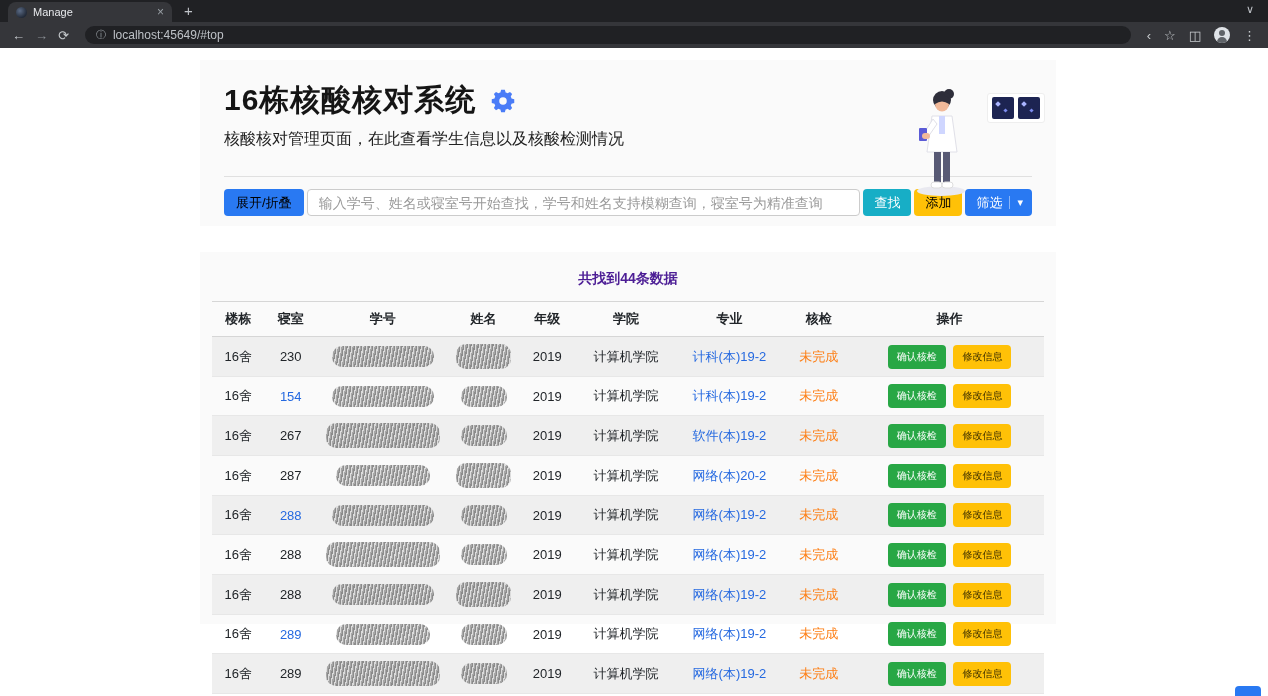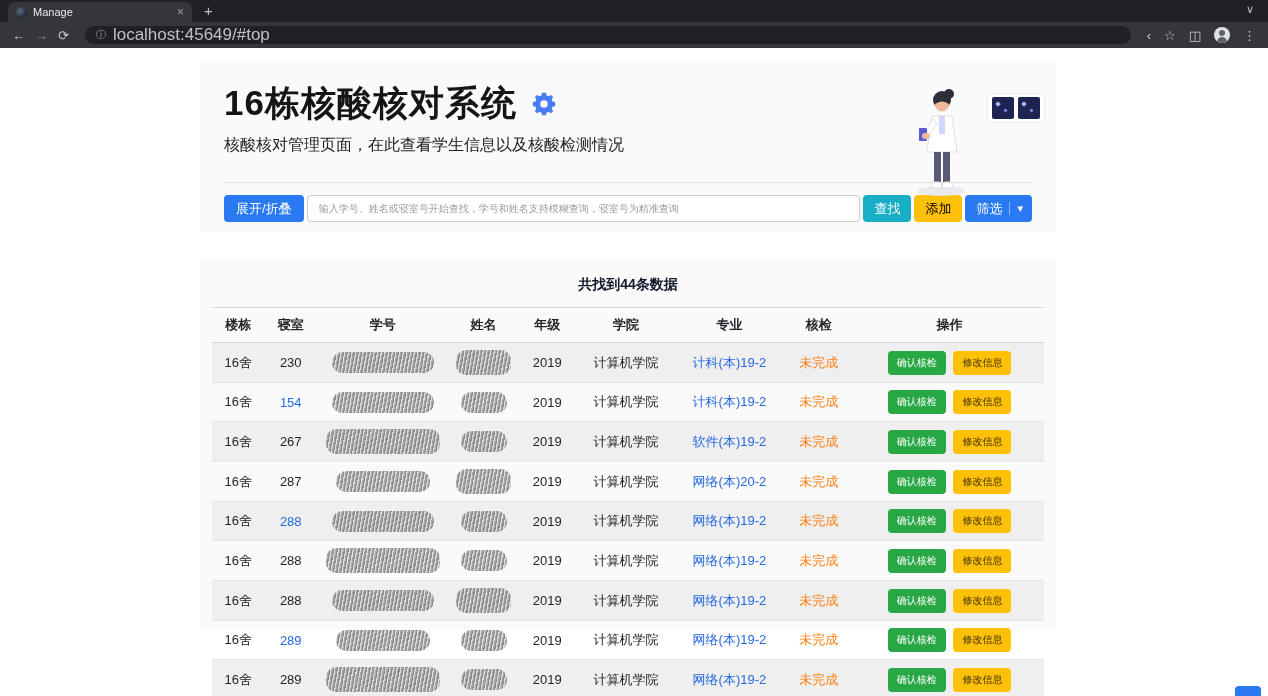--- a/index.html
+++ b/index.html
@@ -1,72 +1,72 @@
 <!DOCTYPE html>
 <html style="--primary: #2979f2; --info: #17aec6; --warning: #ffc107; --success: #28a745; --pending: #fd7e14; --link: #2569e0;"><head>
 <meta charset="utf-8">
 <style>
   * { box-sizing: border-box; margin: 0; padding: 0; }
   html,body { width:1268px; height:696px; overflow:hidden; }
   body { font-family:"Liberation Sans","DejaVu Sans",sans-serif; background:#fff; position:relative; }
 
   
   .titlebar { height:22px; background:#202124; display:flex; align-items:flex-end; position:relative; }
-  .tab { width:184px; height:20px; background:#35363a; border-radius:8px 8px 0 0; margin-left:8px;
+  .tab { width:164px; height:20px; background:#35363a; border-radius:8px 8px 0 0; margin-left:8px;
          display:flex; align-items:center; padding:0 8px; gap:6px; }
   .favicon { width:11px; height:11px; border-radius:50%;
              background:radial-gradient(circle at 35% 35%, #5b6b85 0%, #222a38 70%); flex:none; }
   .tab-title { font-size:11px; color:#e8eaed; flex:1; white-space:nowrap; overflow:hidden; }
   .tab-close { color:#9aa0a6; font-size:12px; line-height:1; cursor:default; }
   .newtab { color:#c0c4c9; font-size:15px; margin-left:12px; padding-bottom:3px; }
   .win-chevron { position:absolute; right:14px; top:3px; color:#c0c4c9; font-size:11px; }
 
   .navbar { height:26px; background:#35363a; display:flex; align-items:center; padding:0 12px; gap:10px; }
   .nav-ic { color:#c6cacd; font-size:13px; line-height:1; }
   .nav-ic.dim { color:#8a8f94; }
   .omnibox { flex:1; height:18px; background:#202124; border-radius:9px; display:flex; align-items:center;
              gap:7px; padding:0 11px; margin:0 6px; }
   .omni-info { color:#9aa0a6; font-size:10px; }
-  .omni-url { color:#bdc1c6; font-size:17px; }
+  .omni-url { color:#bdc1c6; font-size:12px; }
   .nav-right { display:flex; align-items:center; gap:13px; }
   .avatar { width:16px; height:16px; border-radius:50%; background:#dfe3e7; position:relative; overflow:hidden; }
   .avatar::before { content:""; position:absolute; width:6px; height:6px; border-radius:50%; background:#5f6368; left:5px; top:3px; }
   .avatar::after  { content:""; position:absolute; width:10px; height:7px; border-radius:5px 5px 0 0; background:#5f6368; left:3px; top:10px; }
 
   
   .page { height:648px; background:#fff; position:relative; overflow:hidden; }
   .panel { width:856px; margin-left:200px; background:#fafafa; }
 
   .header-panel { margin-top:12px; padding:20px 24px 10px; position:relative; }
-  .page-title { font-size:35px; font-weight:bold; color:#151515; letter-spacing:1px; display:flex; align-items:center; gap:12px; }
+  .page-title { font-size:30px; font-weight:bold; color:#151515; letter-spacing:1px; display:flex; align-items:center; gap:12px; }
   .gear { width:30px; height:30px; }
   .subtitle { font-size:16px; color:#222; margin-top:8px; }
   .divider { border-top:1px solid #e0e0e0; margin:26px 0 12px; }
 
   .illus-pics { position:absolute; top:33px; right:11px; width:58px; height:30px; background:#fff;
                 border:1px solid #eee; border-radius:3px; display:flex; gap:4px; align-items:center; justify-content:center; }
   .pic { width:22px; height:22px; background:#1d2452; border-radius:2px; position:relative; overflow:hidden; }
   .pic::before, .pic::after { content:""; position:absolute; width:4px; height:4px; background:#aab4ff; transform:rotate(45deg); }
   .pic::before { left:4px; top:5px; }
   .pic::after { left:12px; top:12px; width:3px; height:3px; background:#7d8cf0; }
   .illus-doctor { position:absolute; top:26px; right:80px; }
 
   .toolbar-row { display:flex; gap:3px; align-items:stretch; height:27px; }
   .btn { border:none; border-radius:4px; font-size:13px; font-family:inherit; cursor:pointer; }
-  .btn-toggle { background:var(--primary); color:#ffffff; padding:0 12px; }
-  .search-input { flex:1; border:1px solid #ccc; border-radius:4px; padding:0 11px; font-size:10px; color:#555; background:#fff; outline:none; }
+  .btn-toggle { background:var(--primary); color:#000000; padding:0 12px; }
+  .search-input { flex:1; border:1px solid #ccc; border-radius:4px; padding:0 11px; font-size:14px; color:#555; background:#fff; outline:none; }
   .search-input::placeholder { color:#9a9a9a; }
   .btn-find { background:var(--info); color:#fff; padding:0 11px; }
   .btn-add { background:var(--warning); color:#000000; padding:0 11px; }
   .btn-filter { background:var(--primary); color:#fff; padding:0 9px 0 11px; display:flex; align-items:center; gap:7px; }
   .btn-filter .caret { border-left:1px solid rgba(255,255,255,.45); padding-left:7px; font-size:11px; }
 
   
   .table-panel { margin-top:26px; padding:8px 12px 0; height:372px; }
-  .summary { text-align:center; font-weight:bold; font-size:14px; color:#0f172a; padding:10px 0 13px; }
+  .summary { text-align:center; font-weight:bold; font-size:14px; color:#4c1d95; padding:10px 0 13px; }
   table { width:100%; border-collapse:collapse; table-layout:fixed; font-size:13px; color:#212529; }
   thead th { padding:8px 4px; font-weight:bold; border-top:1px solid #d6d6d6; border-bottom:1px solid #d6d6d6; text-align:center; }
   tbody td { padding:7px 4px; text-align:center; border-bottom:1px solid #e7e7e7; height:36px; vertical-align:middle; }
   tbody tr:nth-child(odd) { background:#efefef; }
   .link { color:var(--link); }
   .status { color:var(--pending); }
   .tbtn { border:none; border-radius:4px; font-size:10px; font-family:inherit; padding:5px 9px; margin:0 2px; cursor:pointer; }
   .btn-confirm { background:var(--success); color:#fff; }
   .btn-edit { background:var(--warning); color:#3a2e00; }
 

